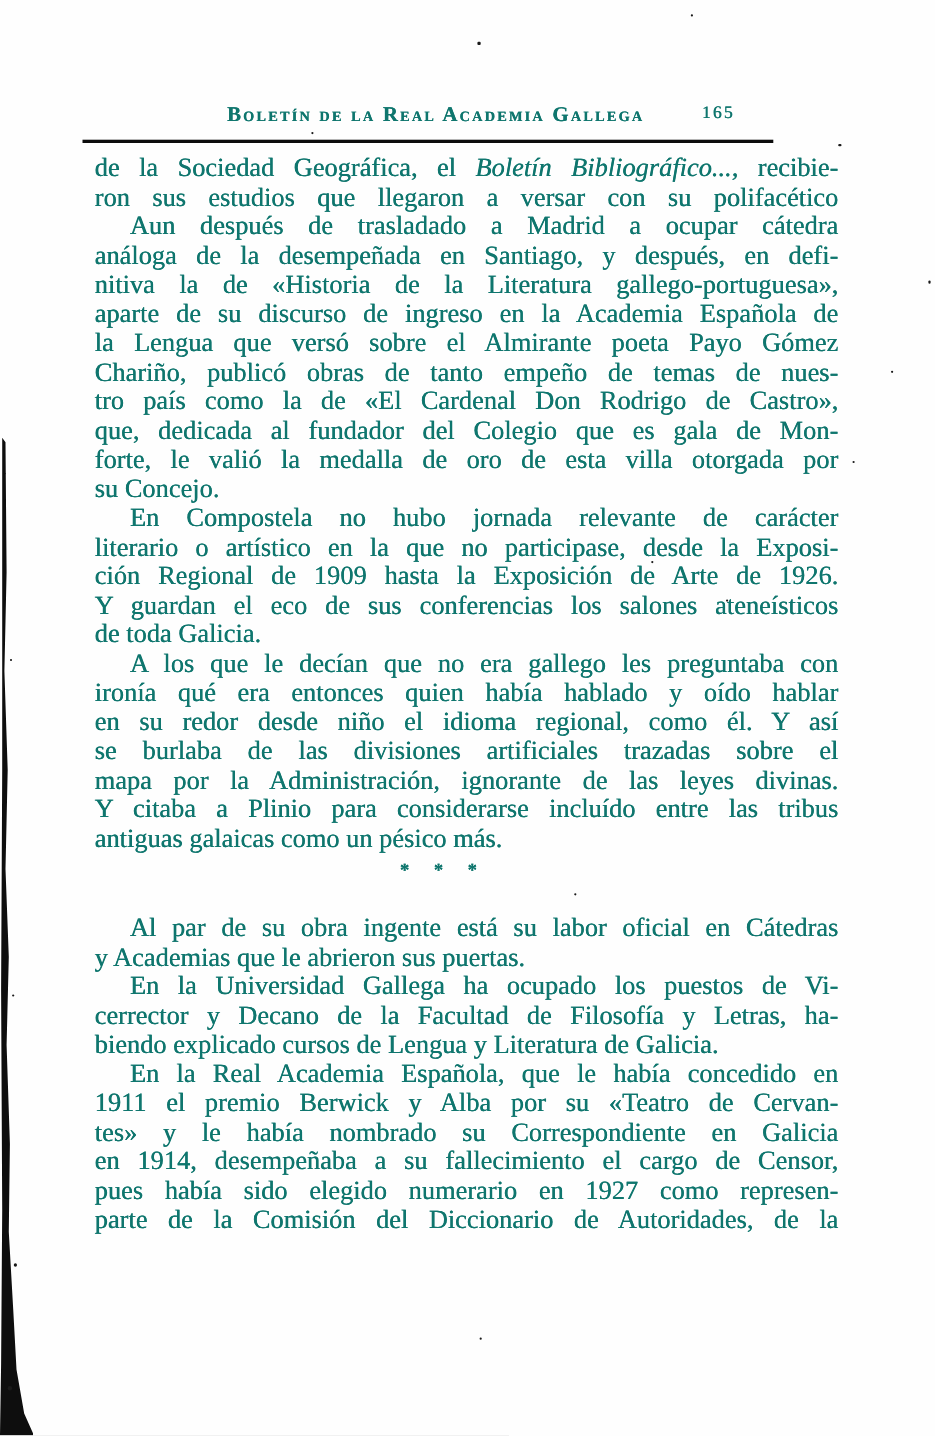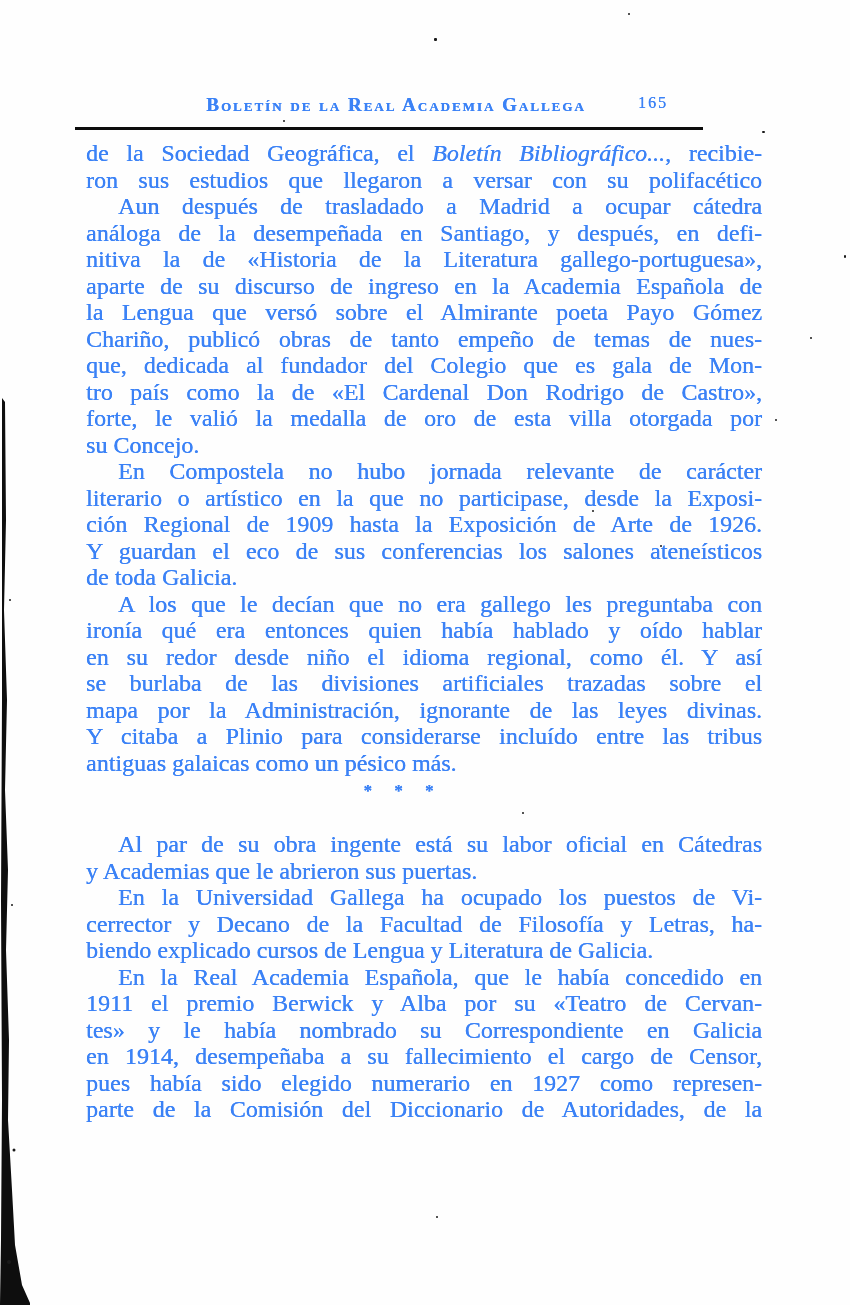--- a/index.html
+++ b/index.html
@@ -2,21 +2,21 @@
 <html><head>
 <meta charset="utf-8">
 <style>
   html,body{margin:0;padding:0;background:#e8e8e8;}
   .page{
     position:relative;
     width:850px;height:1305px;
     background:#fefefe;
     overflow:hidden;
     font-family:"Liberation Serif","DejaVu Serif",serif;
-    color:#3b82f6;
+    color:#0f766e;
   }
   
   .header{
     position:absolute;left:86px;top:94px;width:676px;height:26px;
   }
   .title-wrap{display:block;text-align:center;}
   .journal-title{
     position:relative;left:-28px;
     font-variant:small-caps;
     font-weight:bold;
@@ -105,22 +105,22 @@
           <div class="line just">de la Sociedad Geográfica, el <i>Boletín Bibliográfico...,</i> recibie-</div>
           <div class="line just">ron sus estudios que llegaron a versar con su polifacético</div>
         </div>
         <div class="para">
           <div class="line just ind">Aun después de trasladado a Madrid a ocupar cátedra</div>
           <div class="line just">análoga de la desempeñada en Santiago, y después, en defi-</div>
           <div class="line just">nitiva la de «Historia de la Literatura gallego-portuguesa»,</div>
           <div class="line just">aparte de su discurso de ingreso en la Academia Española de</div>
           <div class="line just">la Lengua que versó sobre el Almirante poeta Payo Gómez</div>
           <div class="line just">Chariño, publicó obras de tanto empeño de temas de nues-</div>
+          <div class="line just">tro país como la de «El Cardenal Don Rodrigo de Castro»,</div>
           <div class="line just">que, dedicada al fundador del Colegio que es gala de Mon-</div>
-          <div class="line just">tro país como la de «El Cardenal Don Rodrigo de Castro»,</div>
           <div class="line just">forte, le valió la medalla de oro de esta villa otorgada por</div>
           <div class="line last">su Concejo.</div>
         </div>
         <div class="para">
           <div class="line just ind">En Compostela no hubo jornada relevante de carácter</div>
           <div class="line just">literario o artístico en la que no participase, desde la Exposi-</div>
           <div class="line just">ción Regional de 1909 hasta la Exposición de Arte de 1926.</div>
           <div class="line just">Y guardan el eco de sus conferencias los salones ateneísticos</div>
           <div class="line last">de toda Galicia.</div>
         </div>

